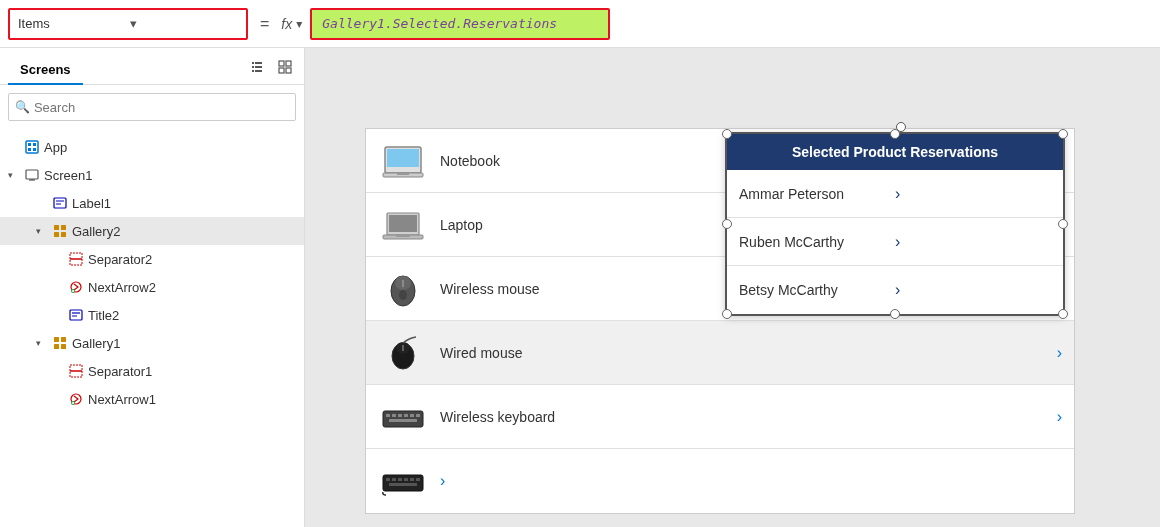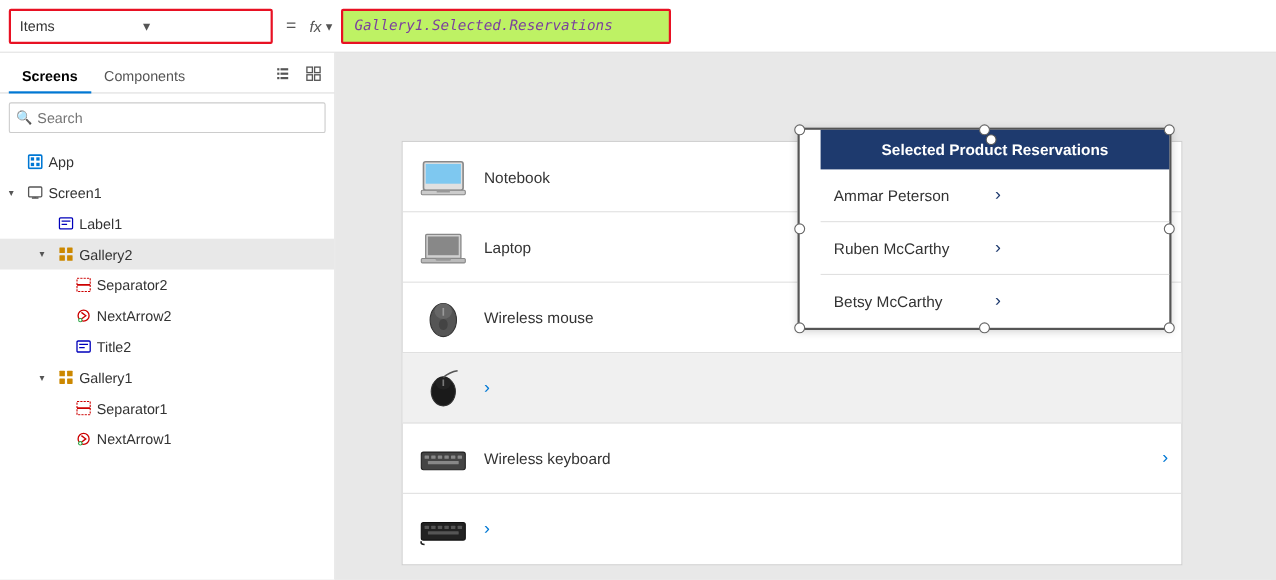--- a/index.html
+++ b/index.html
@@ -292,23 +292,20 @@
   </div>
 </div>
 
 <div class="main-layout">
 
   <div class="left-panel">
     <div class="tabs">
       <div class="tab active">
         <span>Screens</span>
       </div>
-      <div class="tab">
-        <span>Components</span>
-      </div>
       <div class="tab-icons">
         <div class="tab-icon-btn">
           <svg width="14" height="14" viewBox="0 0 14 14">
             <rect x="2" y="2" width="2" height="2" fill="#555"></rect>
             <rect x="5" y="2" width="7" height="2" fill="#555"></rect>
             <rect x="2" y="6" width="2" height="2" fill="#555"></rect>
             <rect x="5" y="6" width="7" height="2" fill="#555"></rect>
             <rect x="2" y="10" width="2" height="2" fill="#555"></rect>
             <rect x="5" y="10" width="7" height="2" fill="#555"></rect>
           </svg>
@@ -504,20 +501,21 @@
 
       <div class="gallery-item selected-row">
         <div class="product-icon">
           <svg width="44" height="36" viewBox="0 0 44 36">
             <ellipse cx="22" cy="21" rx="11" ry="13" fill="#1a1a1a" stroke="#333" stroke-width="1"></ellipse>
             <ellipse cx="22" cy="13" rx="7" ry="6" fill="#222"></ellipse>
             <line x1="22" y1="10" x2="22" y2="16" stroke="#777" stroke-width="1.5"></line>
             <path d="M22 8 Q28 3 35 2" stroke="#555" stroke-width="1.5" fill="none"></path>
           </svg>
         </div>
+        <span class="product-name">Wired mouse</span>
         <span class="gallery-arrow">›</span>
       </div>
 
       <div class="gallery-item">
         <div class="product-icon">
           <svg width="44" height="36" viewBox="0 0 44 36">
             <rect x="2" y="12" width="40" height="16" rx="2" fill="#444" stroke="#222" stroke-width="1"></rect>
             <rect x="5" y="15" width="4" height="3" rx="0.5" fill="#888"></rect>
             <rect x="11" y="15" width="4" height="3" rx="0.5" fill="#888"></rect>
             <rect x="17" y="15" width="4" height="3" rx="0.5" fill="#888"></rect>
@@ -542,21 +540,21 @@
             <rect x="29" y="15" width="4" height="3" rx="0.5" fill="#555"></rect>
             <rect x="35" y="15" width="4" height="3" rx="0.5" fill="#555"></rect>
             <rect x="8" y="20" width="28" height="3" rx="0.5" fill="#555"></rect>
             <path d="M2 29 Q1 32 5 32" stroke="#222" stroke-width="1.5" fill="none"></path>
           </svg>
         </div>
         <span class="gallery-arrow">›</span>
       </div>
     </div>
 
-    <div class="reservations-panel" style="position:absolute; left:420px; top:68px; width:340px;padding-left:19px;">
+    <div class="reservations-panel" style="position:absolute; left:420px; top:84px; width:340px;">
       <div class="res-header">
         <span>Selected Product Reservations</span>
       </div>
       <div class="res-item">
         <span>Ammar Peterson</span>
         <span class="res-arrow">›</span>
       </div>
       <div class="res-item">
         <span>Ruben McCarthy</span>
         <span class="res-arrow">›</span>

